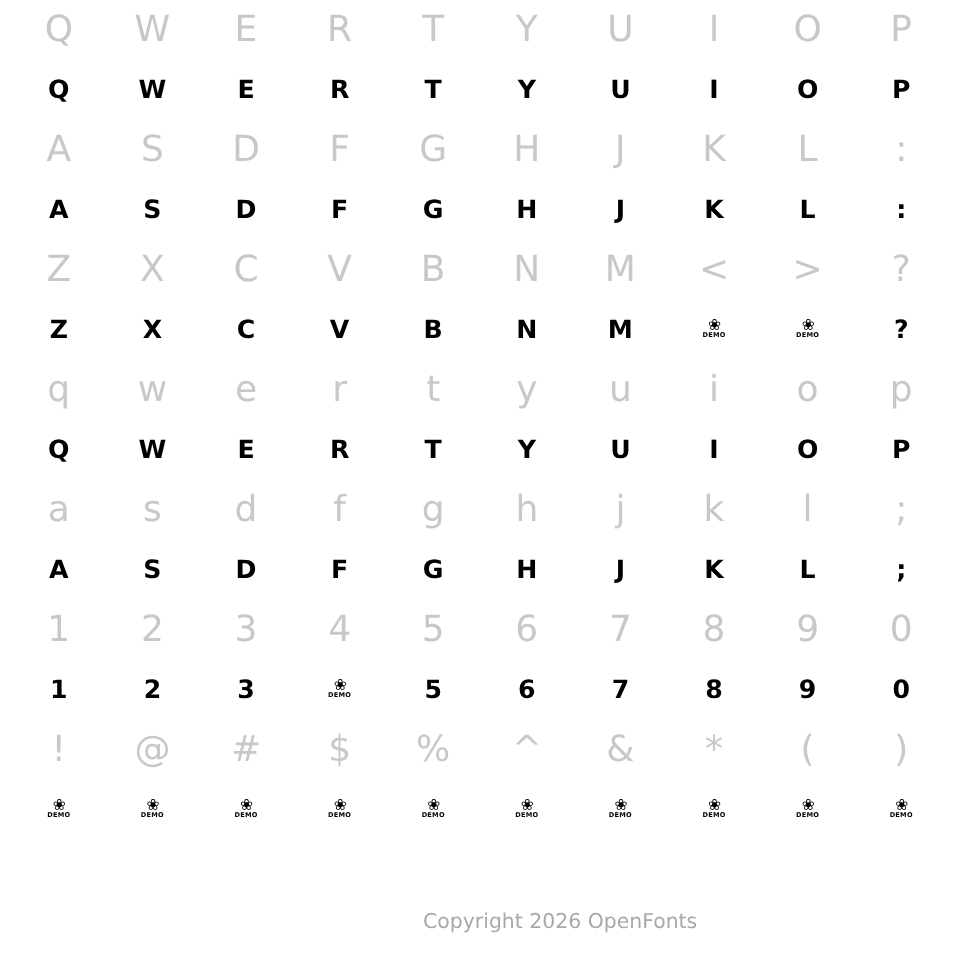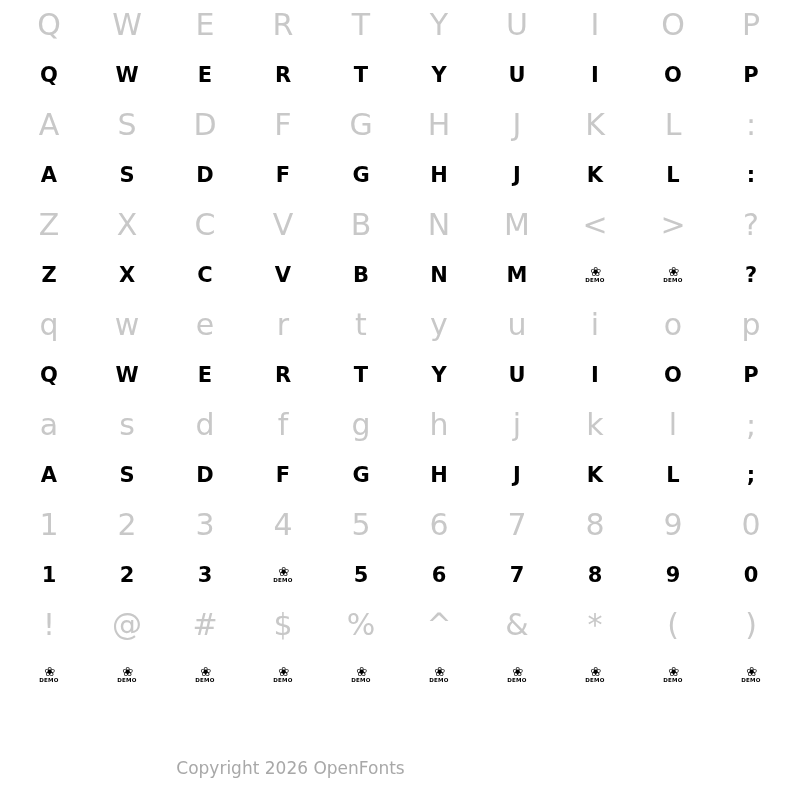--- a/index.html
+++ b/index.html
@@ -66,21 +66,21 @@
     font-weight: bold;
     letter-spacing: 0.2px;
     line-height: 6px;
     margin-top: 1px;
   }
   #footer {
     position: absolute;
     left: 0;
     bottom: 22px;
     width: 656px;
-    text-align: center;
+    text-align: right;
     padding-right: 75px;
     box-sizing: border-box;
     color: #a8a8a8;
     font-size: 17px;
     font-family: "DejaVu Sans", sans-serif;
   }
 </style>
 </head>
 <body>
 

